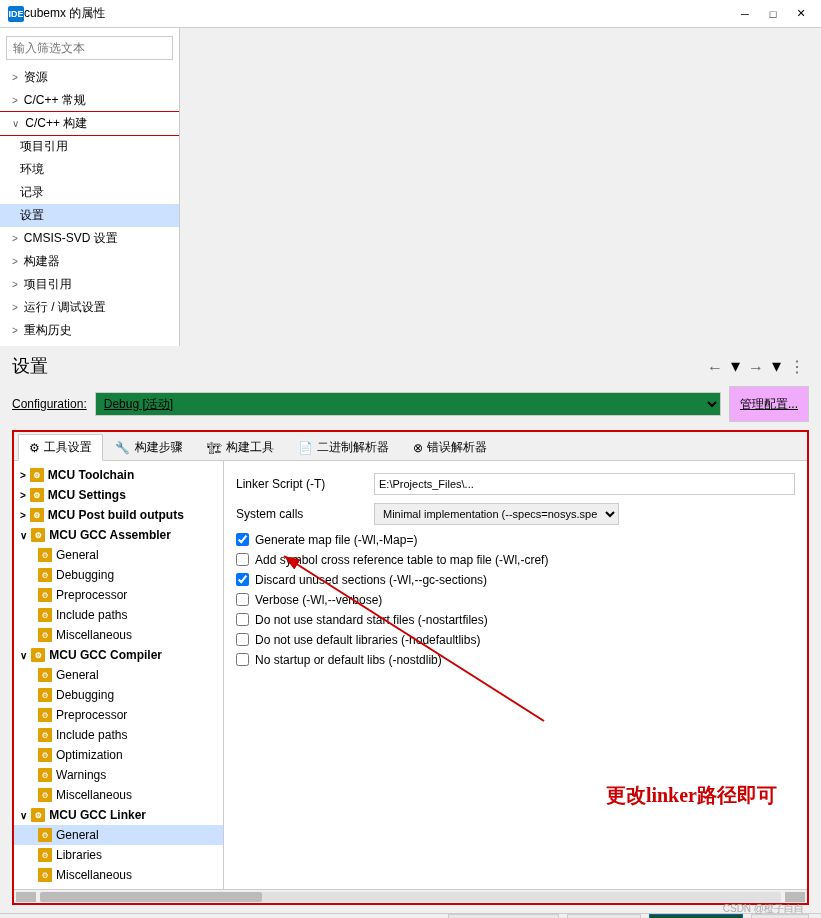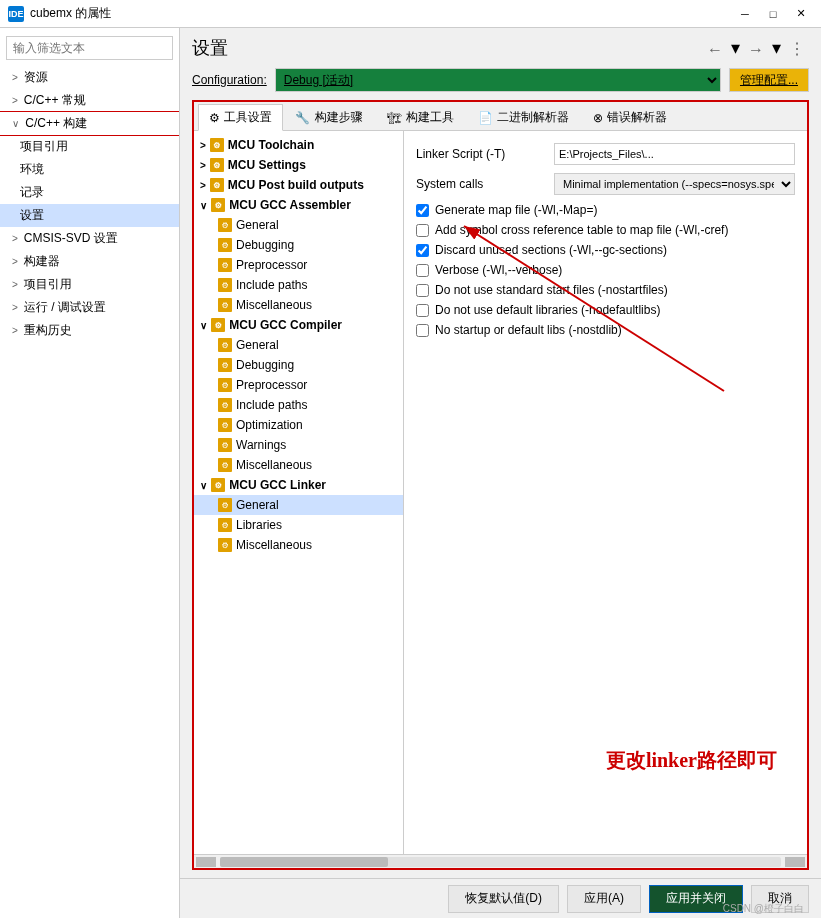--- a/index.html
+++ b/index.html
@@ -14,21 +14,20 @@
     }
 
     
     .title-bar {
       background: #fff;
       border-bottom: 1px solid #ccc;
       height: 28px;
       display: flex;
       align-items: center;
       padding: 0 8px;
-      gap: 6px;
     }
     .title-bar-icon {
       width: 16px; height: 16px;
       background: #0078d4;
       border-radius: 2px;
       display: flex; align-items: center; justify-content: center;
       color: white; font-size: 9px; font-weight: bold;
     }
     .title-bar-text { font-size: 12px; flex: 1; }
     .title-bar-controls { display: flex; gap: 4px; margin-left: auto; }
@@ -36,20 +35,21 @@
       width: 24px; height: 20px;
       border: none; background: transparent;
       cursor: pointer; font-size: 11px;
       display: flex; align-items: center; justify-content: center;
     }
 
     
     .main-container {
       display: flex;
       height: calc(918px - 28px);
+      flex-direction: column;
     }
 
     
     .sidebar {
       width: 180px;
       background: #fff;
       border-right: 1px solid #ccc;
       padding: 4px 0;
       overflow-y: auto;
     }
@@ -96,22 +96,22 @@
       margin-bottom: 8px;
       text-decoration: underline;
     }
     .config-label { font-size: 12px; }
     .config-select {
       flex: 1; height: 24px; font-size: 12px;
       border: 1px solid #ccc; padding: 0 4px;
       background: #15803d;
     }
     .config-btn {
-      height: 24px; padding: 0 10px; font-size: 12px;
-      border: 1px solid #ccc; background: #eab308; cursor: pointer;
+      height: 36px; padding: 0 10px; font-size: 12px;
+      border: 1px solid #ccc; background: #f0abfc; cursor: pointer;
     }
 
     
     .settings-panel {
       flex: 1;
       border: 2px solid #cc0000;
       background: white;
       display: flex;
       flex-direction: column;
       overflow: hidden;
@@ -189,21 +189,21 @@
     }
     .form-label { font-size: 12px; min-width: 130px; }
     .form-input {
       flex: 1; height: 22px; font-size: 11px;
       border: 1px solid #ccc; padding: 0 4px;
     }
     .form-dropdown {
       height: 22px; font-size: 11px; border: 1px solid #ccc; padding: 0 4px; min-width: 200px;
     }
     .checkbox-row {
-      display: flex; align-items: center; gap: 6px;
+      display: flex; gap: 6px;
       margin-bottom: 6px; font-size: 12px;
     }
     .checkbox-row input[type="checkbox"] { width: 13px; height: 13px; }
 
     
     .annotation-arrow {
       position: absolute;
       right: 20px;
       bottom: 120px;
       color: #cc0000;

